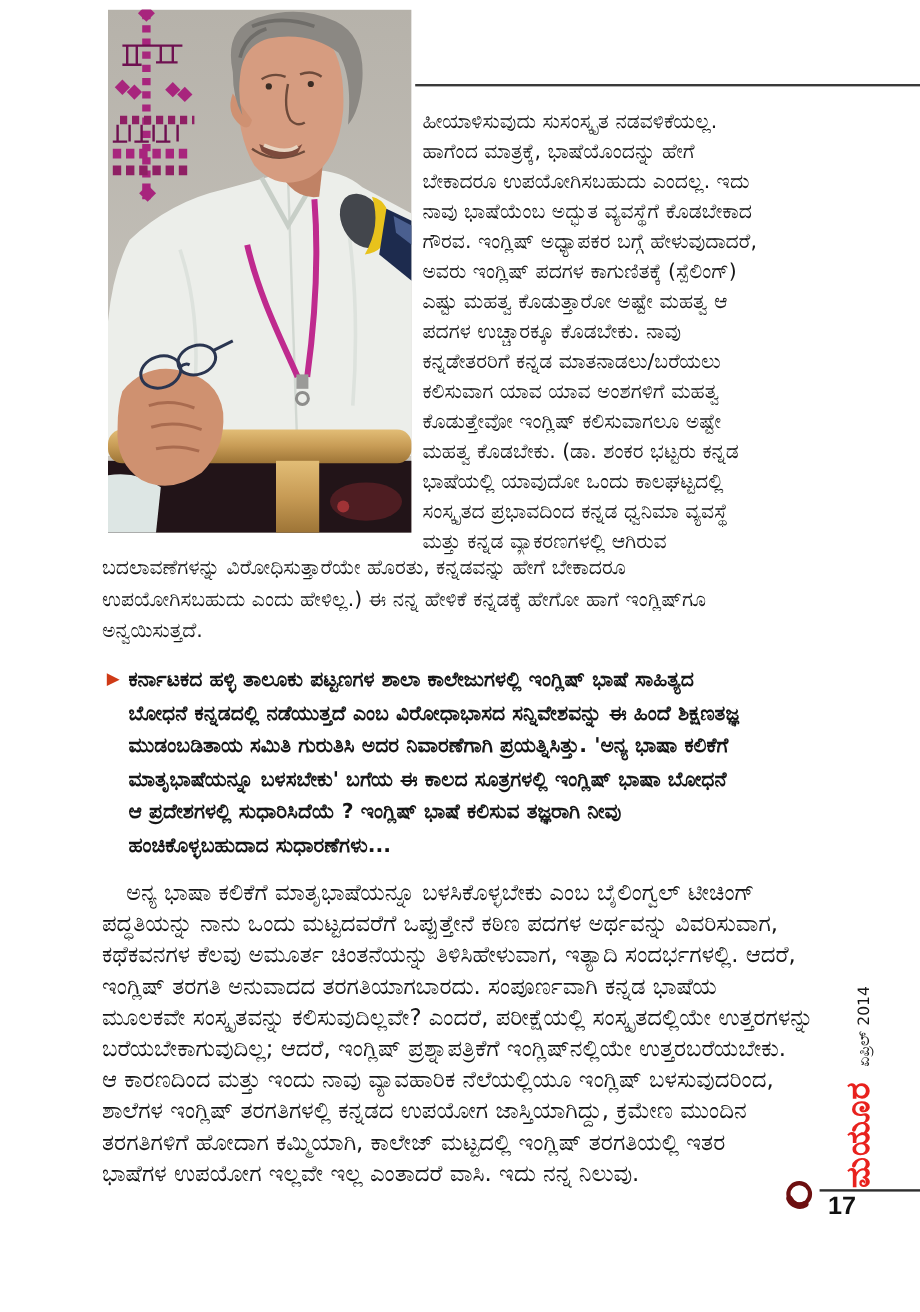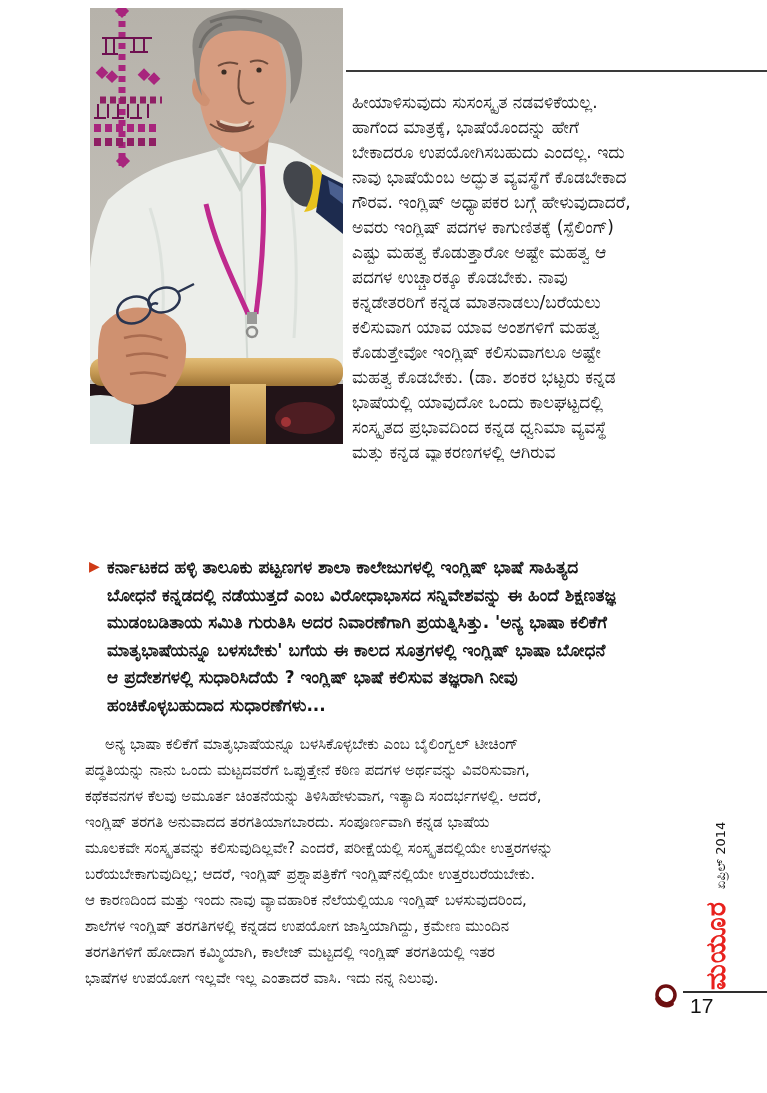--- a/index.html
+++ b/index.html
@@ -27,32 +27,32 @@
     position:absolute;left:107px;top:554px;width:606px;height:168px;
     font-size:17px;line-height:27.5px;font-weight:700;
     overflow:hidden;
   }
   .bullet{
     position:absolute;left:89px;top:557px;width:16px;height:18px;
     color:#cf3a16;font-size:14px;line-height:18px;font-style:normal;
   }
   .answer{
     position:absolute;left:85px;top:731px;width:628px;height:262px;
-    font-size:15px;line-height:26px;text-indent:20px;overflow:hidden;
+    font-size:19px;line-height:26px;text-indent:20px;overflow:hidden;
   }
   .sidebar-vert{
     position:absolute;left:700px;top:990px;width:190px;height:36px;
     transform:rotate(-90deg);transform-origin:0 0;
     display:flex;align-items:baseline;gap:12px;white-space:nowrap;
   }
   .mag-name{font-size:27px;font-weight:700;color:#e8211d;letter-spacing:1px;}
   .issue-date{font-size:13px;color:#151515;}
   .ring{position:absolute;left:652px;top:982px;}
   .page-num{
-    position:absolute;left:690px;top:994px;font-size:21px;font-weight:400;
+    position:absolute;left:690px;top:994px;font-size:21px;font-weight:700;
     color:#111;font-family:"Liberation Sans","DejaVu Sans",sans-serif;
   }
 </style>
 </head>
 <body>
 
 <div class="page">
 
   <div class="photo-wrap">
     <svg width="253" height="436" viewBox="0 0 253 436">
@@ -161,20 +161,23 @@
 ಎಷ್ಟು ಮಹತ್ವ ಕೊಡುತ್ತಾರೋ ಅಷ್ಟೇ ಮಹತ್ವ ಆ
 ಪದಗಳ ಉಚ್ಚಾರಕ್ಕೂ ಕೊಡಬೇಕು. ನಾವು
 ಕನ್ನಡೇತರರಿಗೆ ಕನ್ನಡ ಮಾತನಾಡಲು/ಬರೆಯಲು
 ಕಲಿಸುವಾಗ ಯಾವ ಯಾವ ಅಂಶಗಳಿಗೆ ಮಹತ್ವ
 ಕೊಡುತ್ತೇವೋ ಇಂಗ್ಲಿಷ್ ಕಲಿಸುವಾಗಲೂ ಅಷ್ಟೇ
 ಮಹತ್ವ ಕೊಡಬೇಕು. (ಡಾ. ಶಂಕರ ಭಟ್ಟರು ಕನ್ನಡ
 ಭಾಷೆಯಲ್ಲಿ ಯಾವುದೋ ಒಂದು ಕಾಲಘಟ್ಟದಲ್ಲಿ
 ಸಂಸ್ಕೃತದ  ಪ್ರಭಾವದಿಂದ ಕನ್ನಡ ಧ್ವನಿಮಾ ವ್ಯವಸ್ಥೆ
 ಮತ್ತು ಕನ್ನಡ ವ್ಯಾಕರಣಗಳಲ್ಲಿ ಆಗಿರುವ</div>
 
+  <div class="intro-full lines">ಬದಲಾವಣೆಗಳನ್ನು  ವಿರೋಧಿಸುತ್ತಾರೆಯೇ ಹೊರತು, ಕನ್ನಡವನ್ನು ಹೇಗೆ ಬೇಕಾದರೂ
+ಉಪಯೋಗಿಸಬಹುದು ಎಂದು ಹೇಳಿಲ್ಲ.) ಈ ನನ್ನ ಹೇಳಿಕೆ ಕನ್ನಡಕ್ಕೆ ಹೇಗೋ ಹಾಗೆ ಇಂಗ್ಲಿಷ್‌ಗೂ
+ಅನ್ವಯಿಸುತ್ತದೆ.</div>
 
   <div class="bullet">▶</div>
   <div class="question lines">ಕರ್ನಾಟಕದ  ಹಳ್ಳಿ ತಾಲೂಕು ಪಟ್ಟಣಗಳ ಶಾಲಾ ಕಾಲೇಜುಗಳಲ್ಲಿ ಇಂಗ್ಲಿಷ್ ಭಾಷೆ ಸಾಹಿತ್ಯದ
 ಬೋಧನೆ ಕನ್ನಡದಲ್ಲಿ ನಡೆಯುತ್ತದೆ ಎಂಬ ವಿರೋಧಾಭಾಸದ ಸನ್ನಿವೇಶವನ್ನು ಈ ಹಿಂದೆ ಶಿಕ್ಷಣತಜ್ಞ
 ಮುಡಂಬಡಿತಾಯ ಸಮಿತಿ ಗುರುತಿಸಿ ಅದರ ನಿವಾರಣೆಗಾಗಿ ಪ್ರಯತ್ನಿಸಿತ್ತು. 'ಅನ್ಯ ಭಾಷಾ ಕಲಿಕೆಗೆ
 ಮಾತೃಭಾಷೆಯನ್ನೂ ಬಳಸಬೇಕು' ಬಗೆಯ ಈ ಕಾಲದ ಸೂತ್ರಗಳಲ್ಲಿ ಇಂಗ್ಲಿಷ್ ಭಾಷಾ ಬೋಧನೆ
 ಆ ಪ್ರದೇಶಗಳಲ್ಲಿ ಸುಧಾರಿಸಿದೆಯೆ ? ಇಂಗ್ಲಿಷ್ ಭಾಷೆ ಕಲಿಸುವ ತಜ್ಞರಾಗಿ ನೀವು
 ಹಂಚಿಕೊಳ್ಳಬಹುದಾದ ಸುಧಾರಣೆಗಳು...</div>
 
   <div class="answer lines">ಅನ್ಯ ಭಾಷಾ ಕಲಿಕೆಗೆ ಮಾತೃಭಾಷೆಯನ್ನೂ ಬಳಸಿಕೊಳ್ಳಬೇಕು ಎಂಬ ಬೈಲಿಂಗ್ವಲ್ ಟೀಚಿಂಗ್

